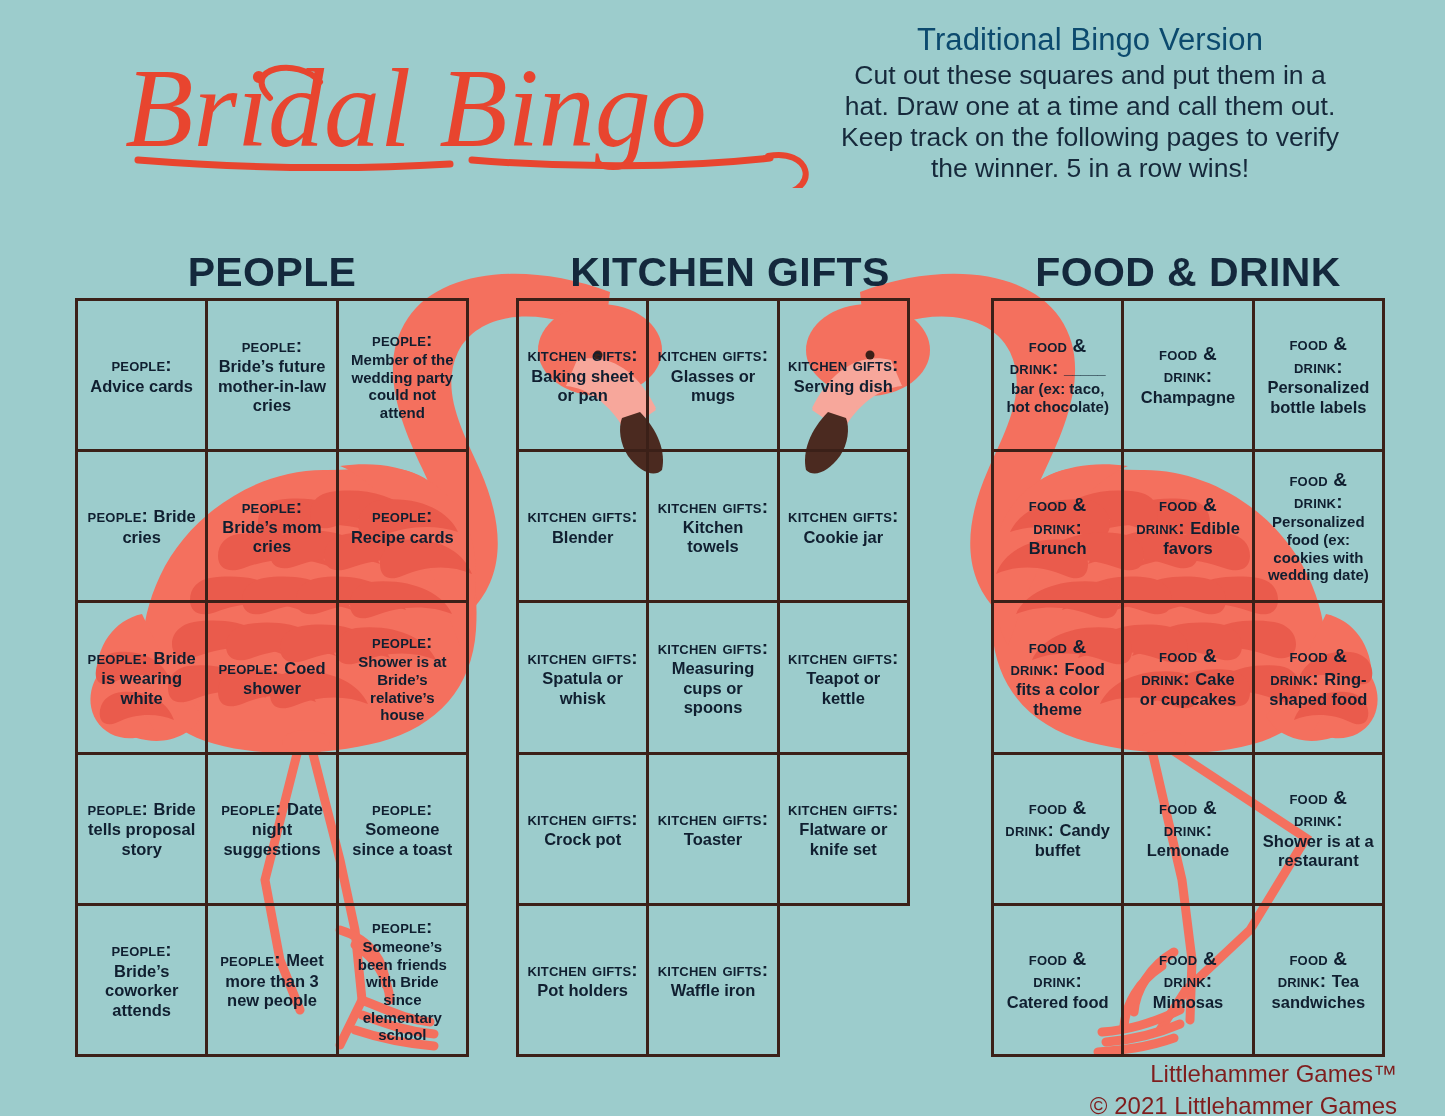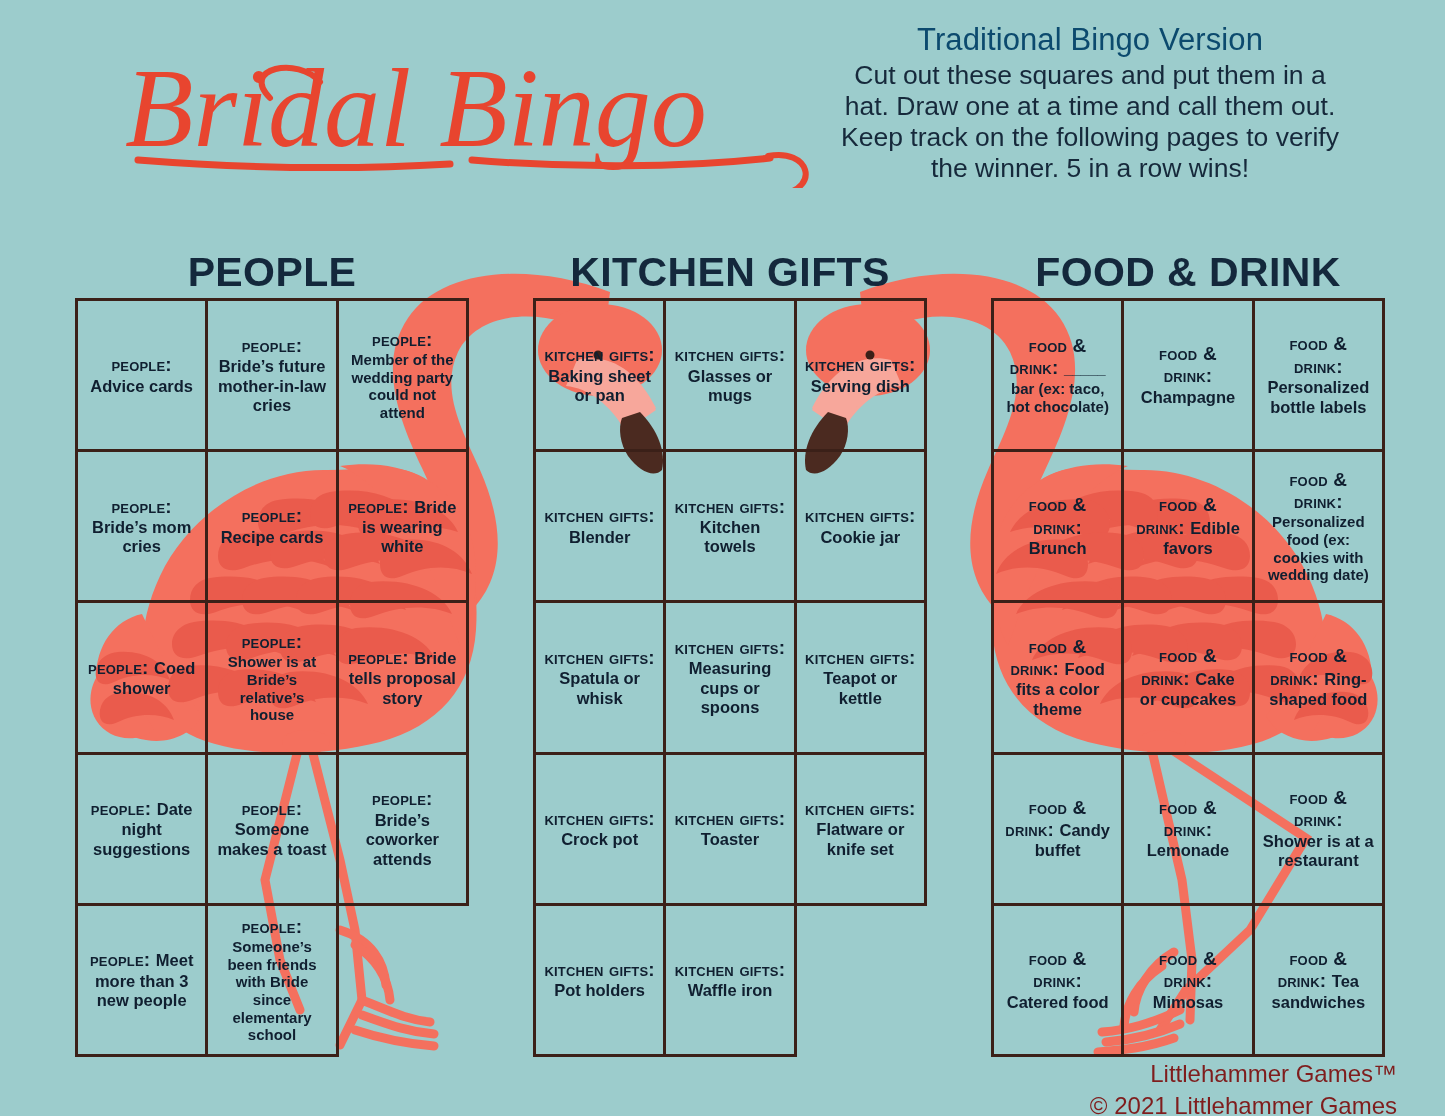--- a/index.html
+++ b/index.html
@@ -50,21 +50,21 @@
   .grid{
     position:absolute;top:298px;width:394px;height:759px;
     display:grid;
     grid-template-columns:repeat(3,1fr);
     grid-template-rows:repeat(5,1fr);
     border-top:3px solid #3B2018;
     border-left:3px solid #3B2018;
     box-sizing:border-box;
   }
   #g0{left:65px;}
-  #g1{left:523px;}
+  #g1{left:506px;}
   #g2{left:981px;}
 
   .cell{
     border-right:3px solid #3B2018;
     border-bottom:3px solid #3B2018;
     box-sizing:border-box;
     display:flex;align-items:center;justify-content:center;
     text-align:center;
     padding:4px 8px;
     position:relative;
@@ -276,20 +276,23 @@
       <div class="cell">
         <div class="celltext"><span class="cat">People: </span><span>Advice cards</span></div>
       </div>
       <div class="cell">
         <div class="celltext"><span class="cat">People: </span><span>Bride’s future mother-in-law cries</span></div>
       </div>
       <div class="cell">
         <div class="celltext small"><span class="cat">People: </span><span>Member of the wedding party could not attend</span></div>
       </div>
       <div class="cell">
+        <div class="celltext"><span class="cat">People: </span><span>Bride cries</span></div>
+      </div>
+      <div class="cell">
         <div class="celltext"><span class="cat">People: </span><span>Bride’s mom cries</span></div>
       </div>
       <div class="cell">
         <div class="celltext"><span class="cat">People: </span><span>Recipe cards</span></div>
       </div>
       <div class="cell">
         <div class="celltext"><span class="cat">People: </span><span>Bride is wearing white</span></div>
       </div>
       <div class="cell">
         <div class="celltext"><span class="cat">People: </span><span>Coed shower</span></div>
@@ -297,21 +300,21 @@
       <div class="cell">
         <div class="celltext small"><span class="cat">People: </span><span>Shower is at Bride’s relative’s house</span></div>
       </div>
       <div class="cell">
         <div class="celltext"><span class="cat">People: </span><span>Bride tells proposal story</span></div>
       </div>
       <div class="cell">
         <div class="celltext"><span class="cat">People: </span><span>Date night suggestions</span></div>
       </div>
       <div class="cell">
-        <div class="celltext"><span class="cat">People: </span><span>Someone makes a toast</span></div>
+        <div class="celltext"><span class="cat">People: </span><span>Someone since a toast</span></div>
       </div>
       <div class="cell">
         <div class="celltext"><span class="cat">People: </span><span>Bride’s coworker attends</span></div>
       </div>
       <div class="cell">
         <div class="celltext"><span class="cat">People: </span><span>Meet more than 3 new people</span></div>
       </div>
       <div class="cell">
         <div class="celltext small"><span class="cat">People: </span><span>Someone’s been friends with Bride since elementary school</span></div>
       </div>

